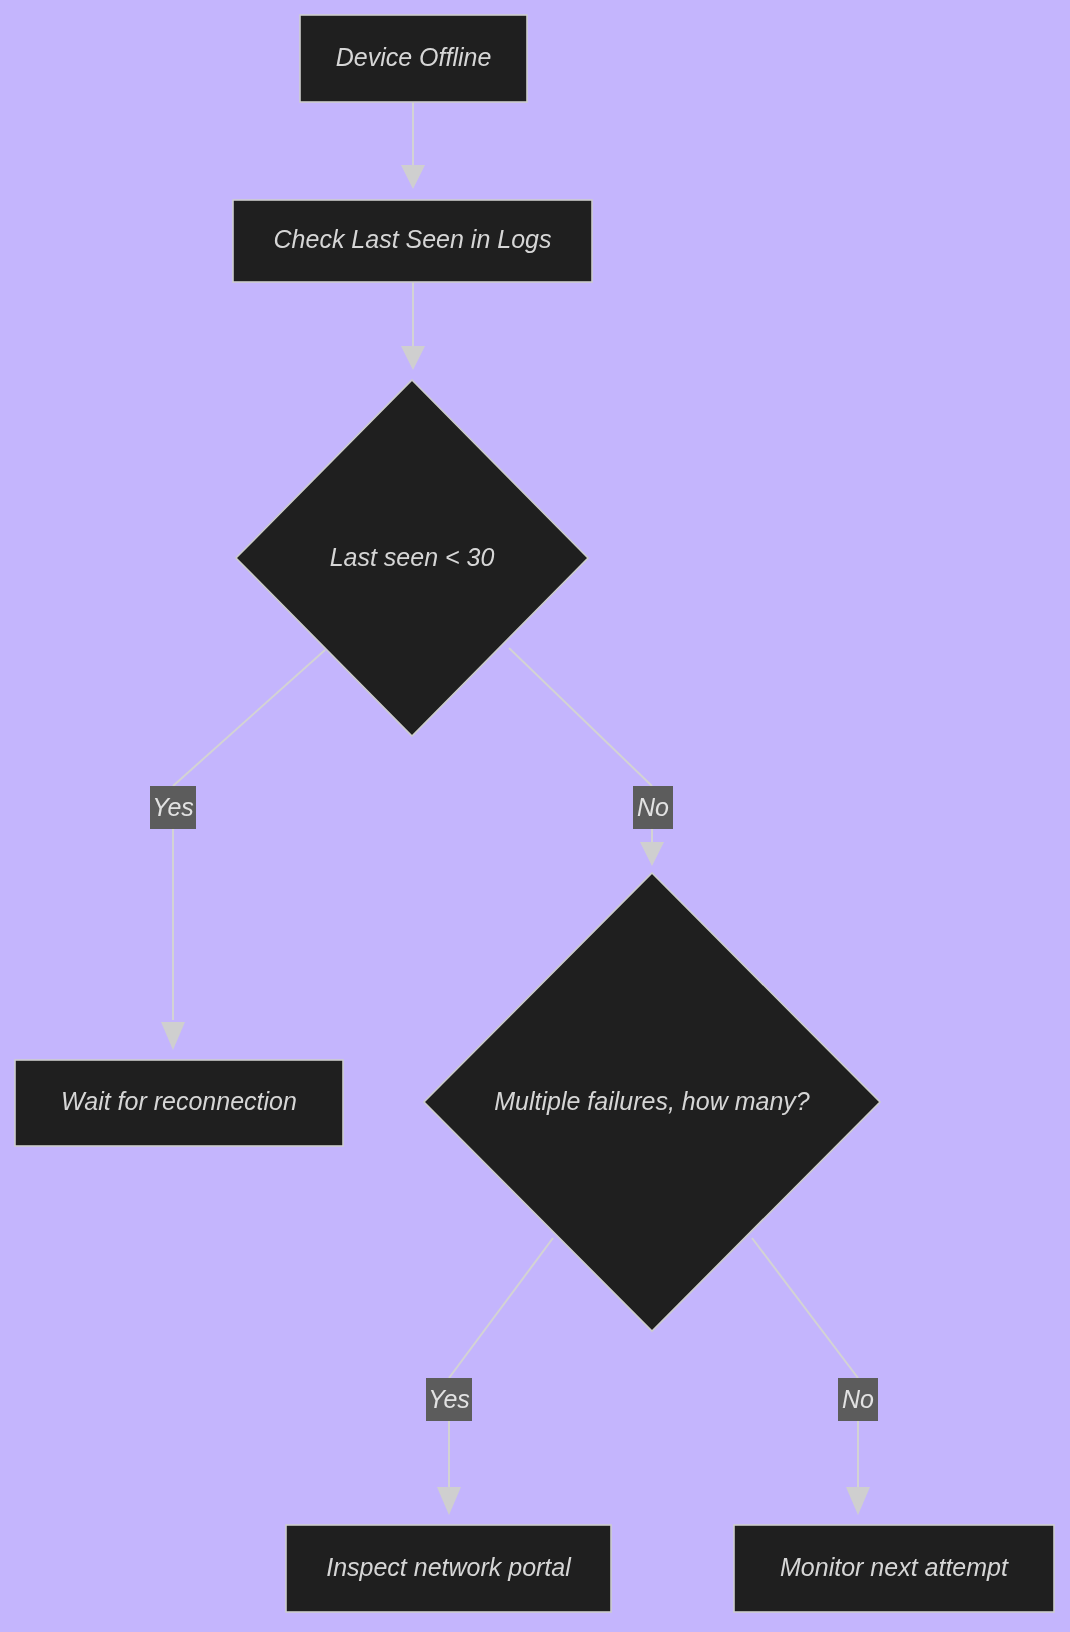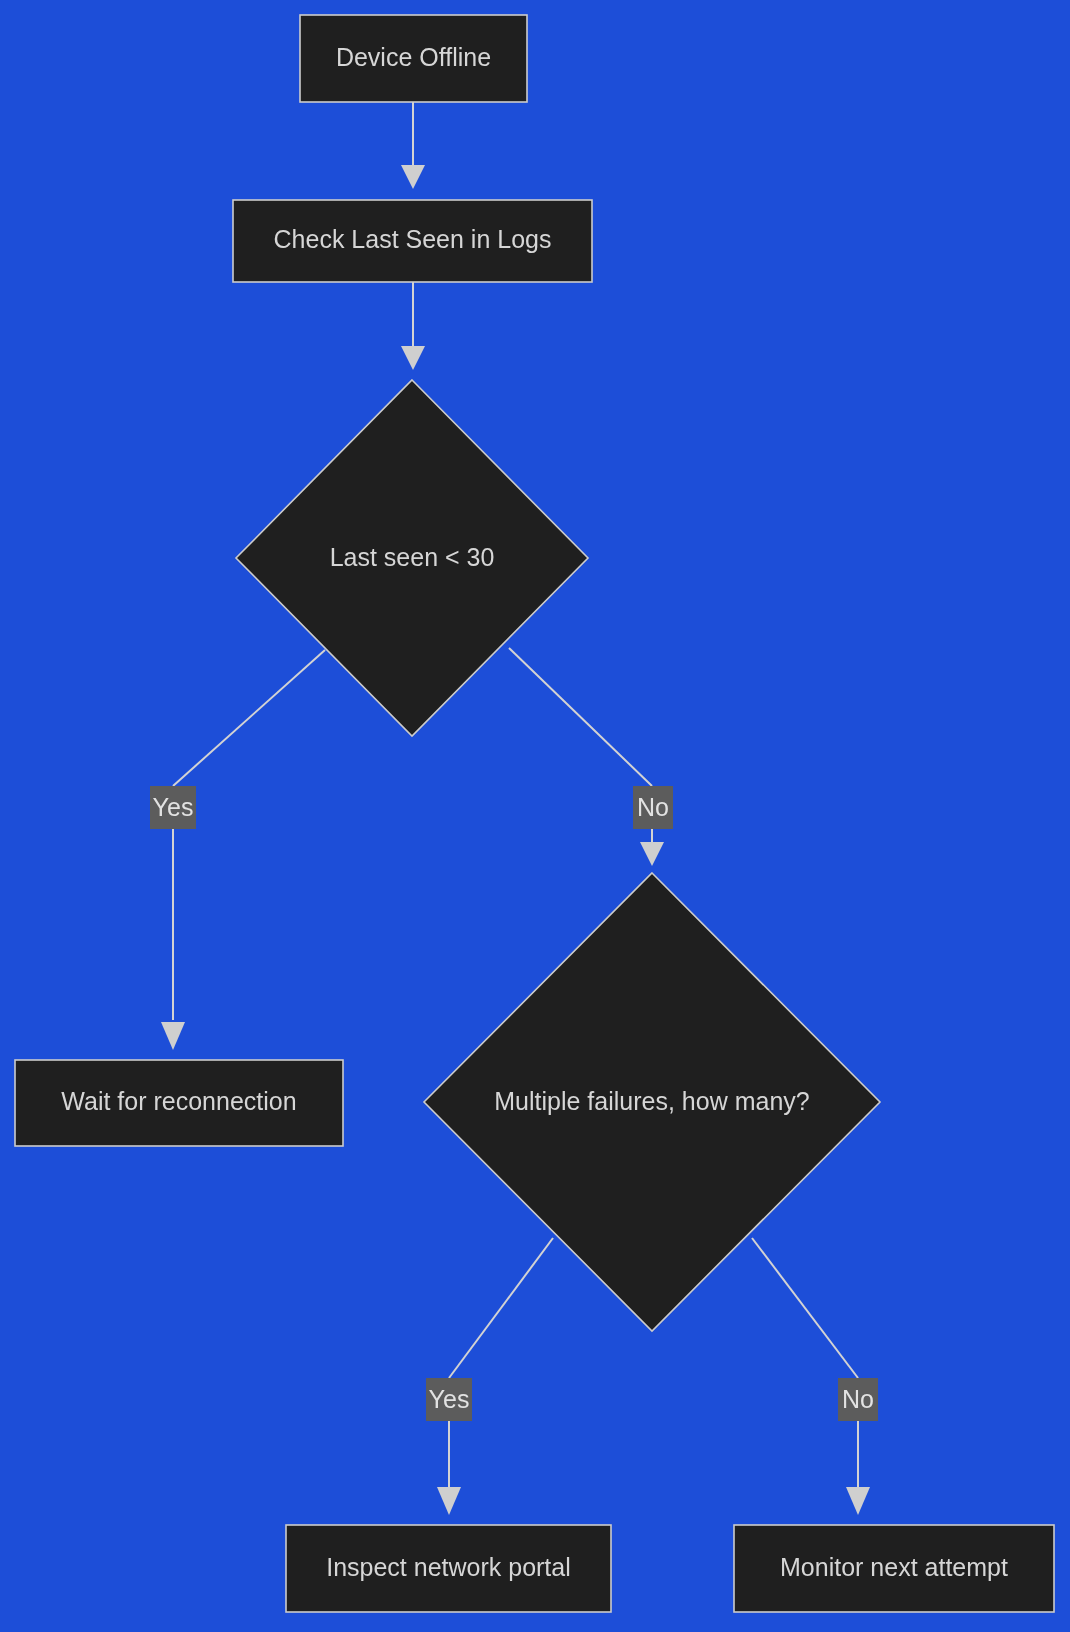--- a/index.html
+++ b/index.html
@@ -10,21 +10,22 @@
   body {
     width: 1070px;
     height: 1632px;
     overflow: hidden;
     font-family: "Liberation Sans", sans-serif;
   }
   #flowchart-root {
     position: relative;
     width: 1070px;
     height: 1632px;
-    background: #1d4ed8;
+    background: #c4b5fd;
+    font-style: italic;
   }
   svg#flow-svg {
     display: block;
     width: 1070px;
     height: 1632px;
   }
   .node-shape {
     fill: #1f1f1f;
     stroke: #cccccc;
     stroke-width: 1.6;

